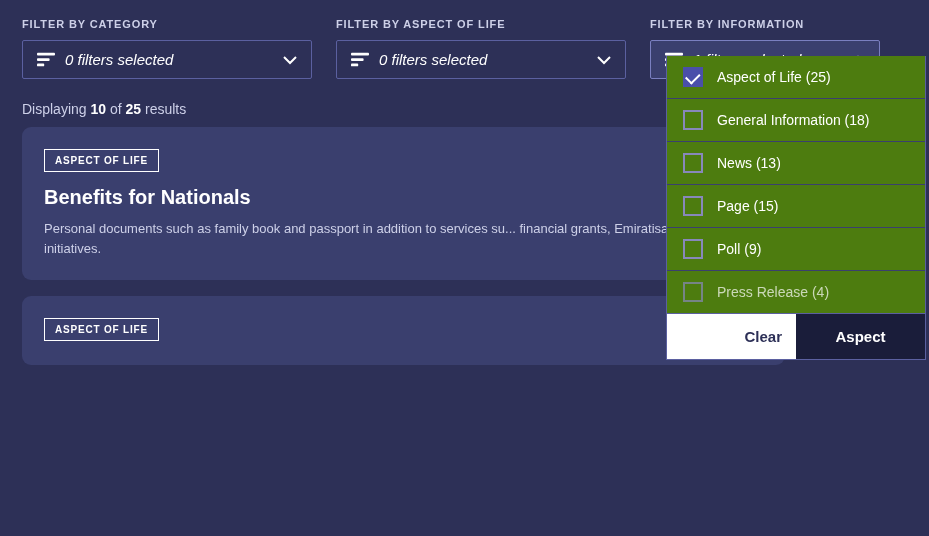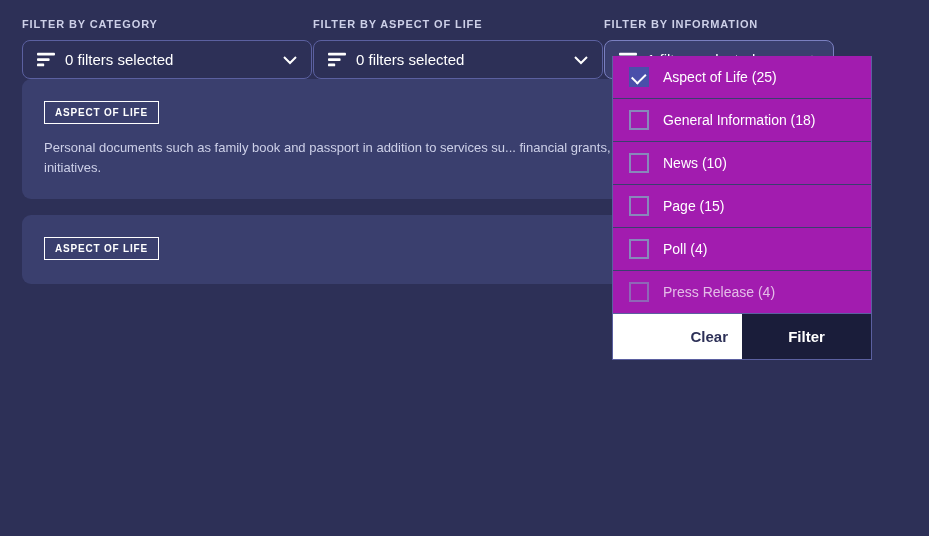--- a/index.html
+++ b/index.html
@@ -30,42 +30,43 @@
       z-index: 10;
     }
 
     .filter-group {
       display: flex;
       flex-direction: column;
       min-width: 290px;
     }
 
     .filter-group + .filter-group {
-      margin-left: 1px;
+      margin-left: 24px;
     }
 
     .filter-label {
       font-size: 11px;
       font-weight: 700;
       letter-spacing: 0.08em;
       color: #cdd0e8;
       margin-bottom: 10px;
       text-transform: uppercase;
     }
 
     .filter-dropdown {
       display: flex;
       align-items: center;
       background-color: #2d3057;
       border: 1.5px solid #5b60a0;
-      border-radius: 8px;
+      border-radius: 2px;
       padding: 10px 14px;
       cursor: pointer;
       min-width: 250px;
       gap: 10px;
+      font-style: italic;
     }
 
     .filter-dropdown.active {
       background-color: #3a3f6e;
       border-color: #7a7fc0;
     }
 
     .filter-icon {
       display: flex;
       align-items: center;
@@ -106,23 +107,23 @@
     .filter-group-info .filter-dropdown {
       background-color: #3a3f6e;
       border-color: #7a7fc0;
       min-width: 210px;
     }
 
     
     .dropdown-panel {
       position: absolute;
       top: 38px;
-      left: 8px;
+      left: 16px;
       width: 260px;
-      background-color: #a21caf;
+      background-color: #4d7c0f;
       border: 1.5px solid #5b60a0;
       border-top: none;
       z-index: 100;
     }
 
     .dropdown-panel-inner {
       max-height: 340px;
       overflow-y: auto;
       overflow-x: hidden;
     }
@@ -338,52 +339,56 @@
           </div>
 
 
           <div class="dropdown-item">
             <div class="checkbox"></div>
             <span class="dropdown-item-label">General Information (18)</span>
           </div>
 
           <div class="dropdown-item">
             <div class="checkbox"></div>
-            <span class="dropdown-item-label">News (10)</span>
+            <span class="dropdown-item-label">News (13)</span>
           </div>
 
           <div class="dropdown-item">
             <div class="checkbox"></div>
             <span class="dropdown-item-label">Page (15)</span>
           </div>
 
           <div class="dropdown-item">
             <div class="checkbox"></div>
-            <span class="dropdown-item-label">Poll (4)</span>
+            <span class="dropdown-item-label">Poll (9)</span>
           </div>
 
           <div class="dropdown-item" style="opacity:0.7; border-bottom:none;">
             <div class="checkbox"></div>
             <span class="dropdown-item-label">Press Release (4)</span>
           </div>
 
         </div>
 
         <div class="dropdown-actions">
           <button class="btn-clear">Clear</button>
-          <button class="btn-filter">Filter</button>
+          <button class="btn-filter">Aspect</button>
         </div>
       </div>
     </div>
 
   </div>
 
+  <div class="results-info">
+    <span>Displaying </span><strong>10</strong><span> of </span><strong>25</strong><span> results</span>
+  </div>
 
   <div class="card">
     <div class="card-tag">ASPECT OF LIFE</div>
+    <div class="card-title">Benefits for Nationals</div>
     <div class="card-description">Personal documents such as family book and passport in addition to services su... financial grants, Emiratisation and related initiatives.</div>
   </div>
 
   <div class="card" style="padding-bottom: 10px;">
     <div class="card-tag-2">ASPECT OF LIFE</div>
   </div>
 
 </div>
 
 </body></html>

